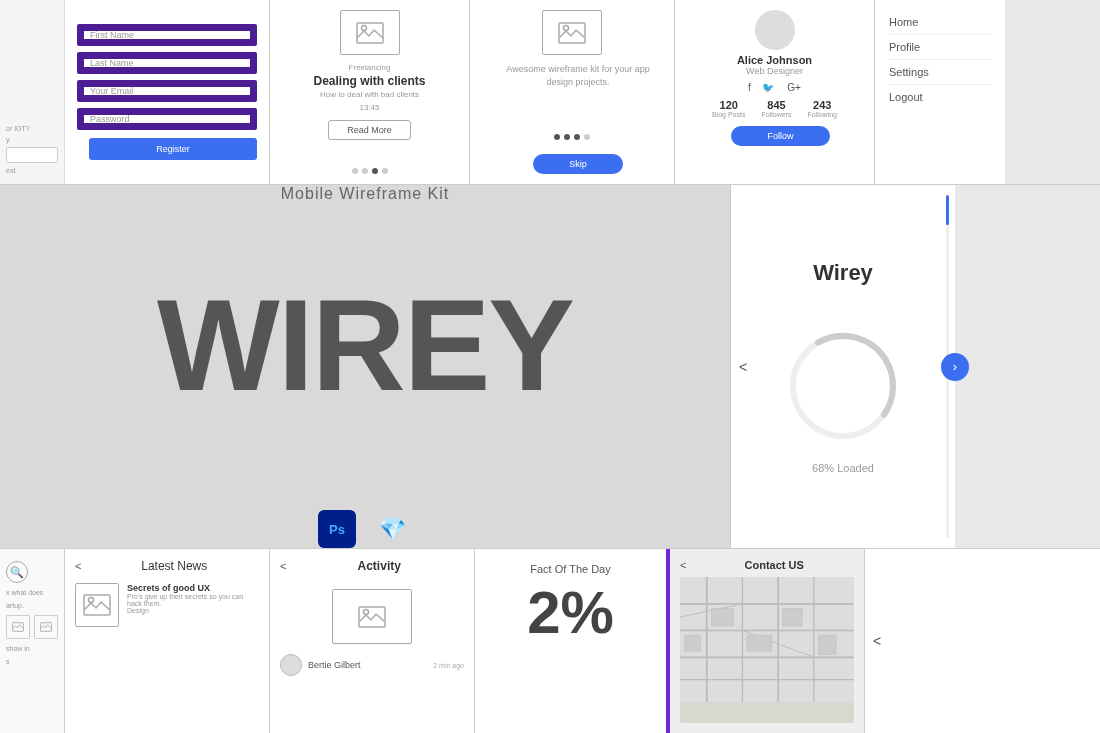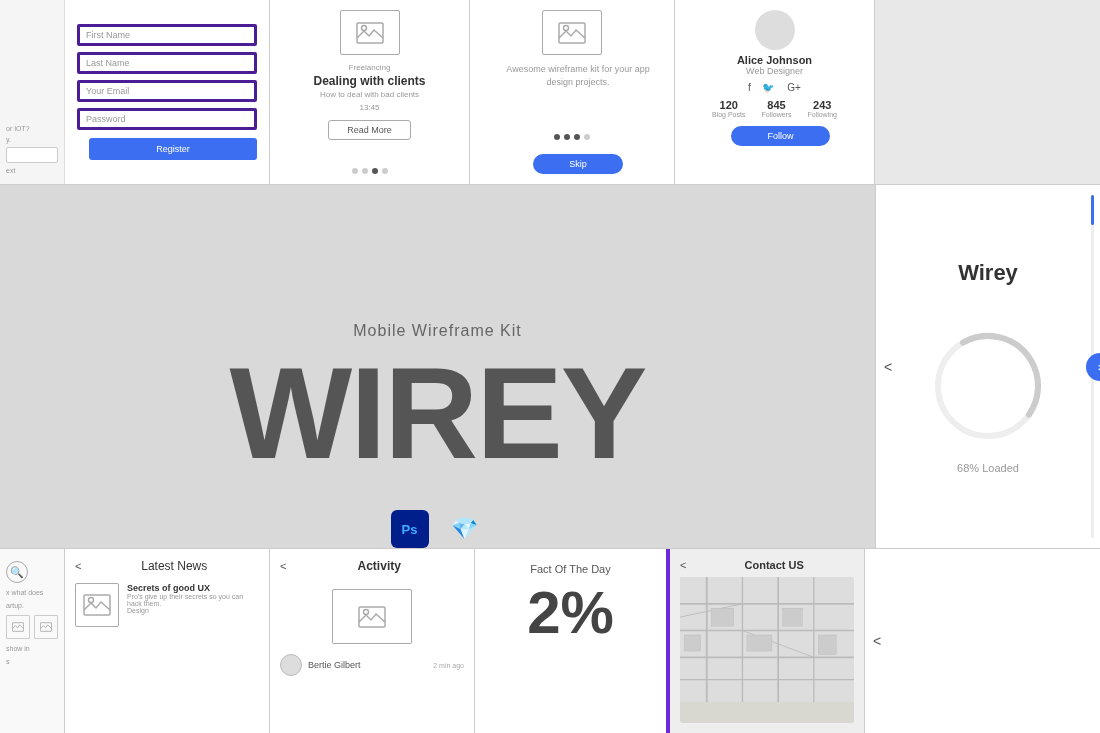--- a/index.html
+++ b/index.html
@@ -31,21 +31,21 @@
     .cell-form {
       width: 205px;
       padding: 12px;
       display: flex;
       flex-direction: column;
       gap: 6px;
       justify-content: center;
     }
 
     .form-field {
-      border: 3px solid #4c1d95;
+      border: 7px solid #4c1d95;
       border-radius: 2px;
       height: 22px;
       padding: 0 6px;
       font-size: 9px;
       color: #999;
       display: flex;
       align-items: center;
     }
 
     .btn-blue {
@@ -254,26 +254,26 @@
     }
 
     
     .middle-row {
       display: flex;
       width: 1100px;
       height: 363px;
     }
 
     .cell-hero {
-      width: 875px;
+      width: 730px;
       background: #d9d9d9;
       display: flex;
       flex-direction: column;
       align-items: center;
-      justify-content: flex-end;
+      justify-content: space-between;
       position: relative;
     }
 
     .hero-subtitle {
       font-size: 16px;
       color: #666;
       margin-bottom: 8px;
       letter-spacing: 1px;
     }
 
@@ -731,20 +731,26 @@
         <span class="stat-label">Followers</span>
       </div>
       <div class="stat-item">
         <span class="stat-num">243</span>
         <span class="stat-label">Following</span>
       </div>
     </div>
     <div class="btn-blue" style="padding:5px 36px;border-radius:20px;">Follow</div>
   </div>
 
+  <div class="cell cell-menu">
+    <div class="menu-item">Home</div>
+    <div class="menu-item">Profile</div>
+    <div class="menu-item">Settings</div>
+    <div class="menu-item">Logout</div>
+  </div>
 
 </div>
 
 <div class="middle-row">
 
   <div class="cell-hero">
     <div class="hero-subtitle">Mobile Wireframe Kit</div>
     <div class="hero-title">WIREY</div>
     <div class="hero-icons">
       <div class="ps-icon">Ps</div>

